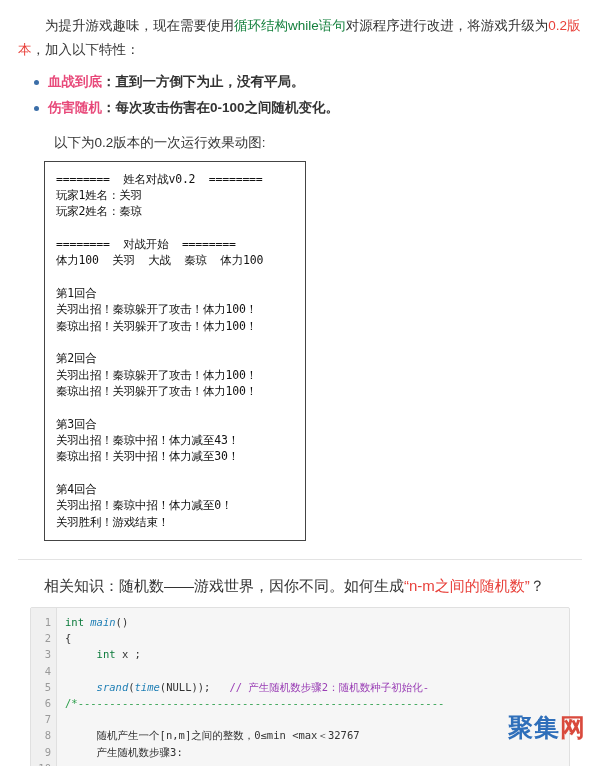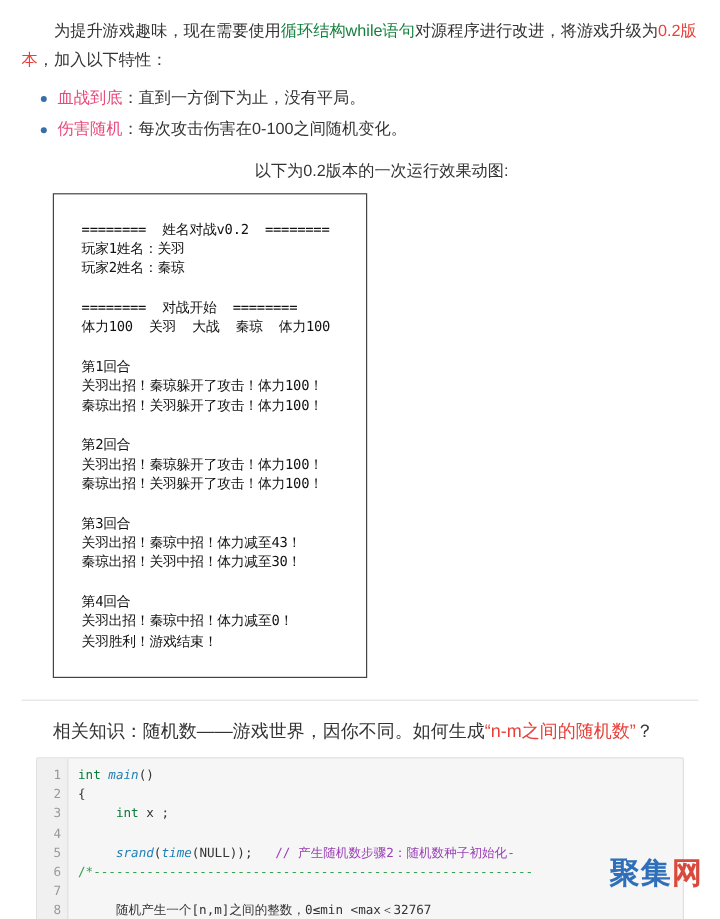--- a/index.html
+++ b/index.html
@@ -31,20 +31,21 @@
     color: #15803d;
     text-align: center;
   }
   .hl-red {
     color: #e8403a;
   }
   ul.features {
     list-style: none;
     margin: 8px 0 4px 0;
     padding: 0 0 0 16px;
+    font-weight: bold;
   }
   ul.features li {
     font-size: 13.5px;
     line-height: 1.9;
     position: relative;
     padding-left: 14px;
     color: #333;
   }
   ul.features li:before {
     content: "";
@@ -57,32 +58,31 @@
     background: #3b6ea8;
   }
   .feat-name {
     color: #e8497a;
   }
   .demo-caption {
     font-size: 13.5px;
     line-height: 1.8;
     margin: 10px 0 6px 36px;
     color: #333;
-    text-align: center;
   }
   .console {
     margin: 2px 0 0 26px;
     width: 262px;
     border: 1px solid #444;
     background: #ffffff;
     padding: 5px 7px 6px 7px;
     box-sizing: border-box;
   }
   .console pre {
-    margin: 16px;
+    margin: 4px;
     font-family: "DejaVu Sans Mono", monospace;
     font-size: 11.5px;
     line-height: 1.42;
     color: #111;
     white-space: pre;
     letter-spacing: -0.2px;
   }
   .divider {
     margin: 18px 0 0 0;
     border: 0;

